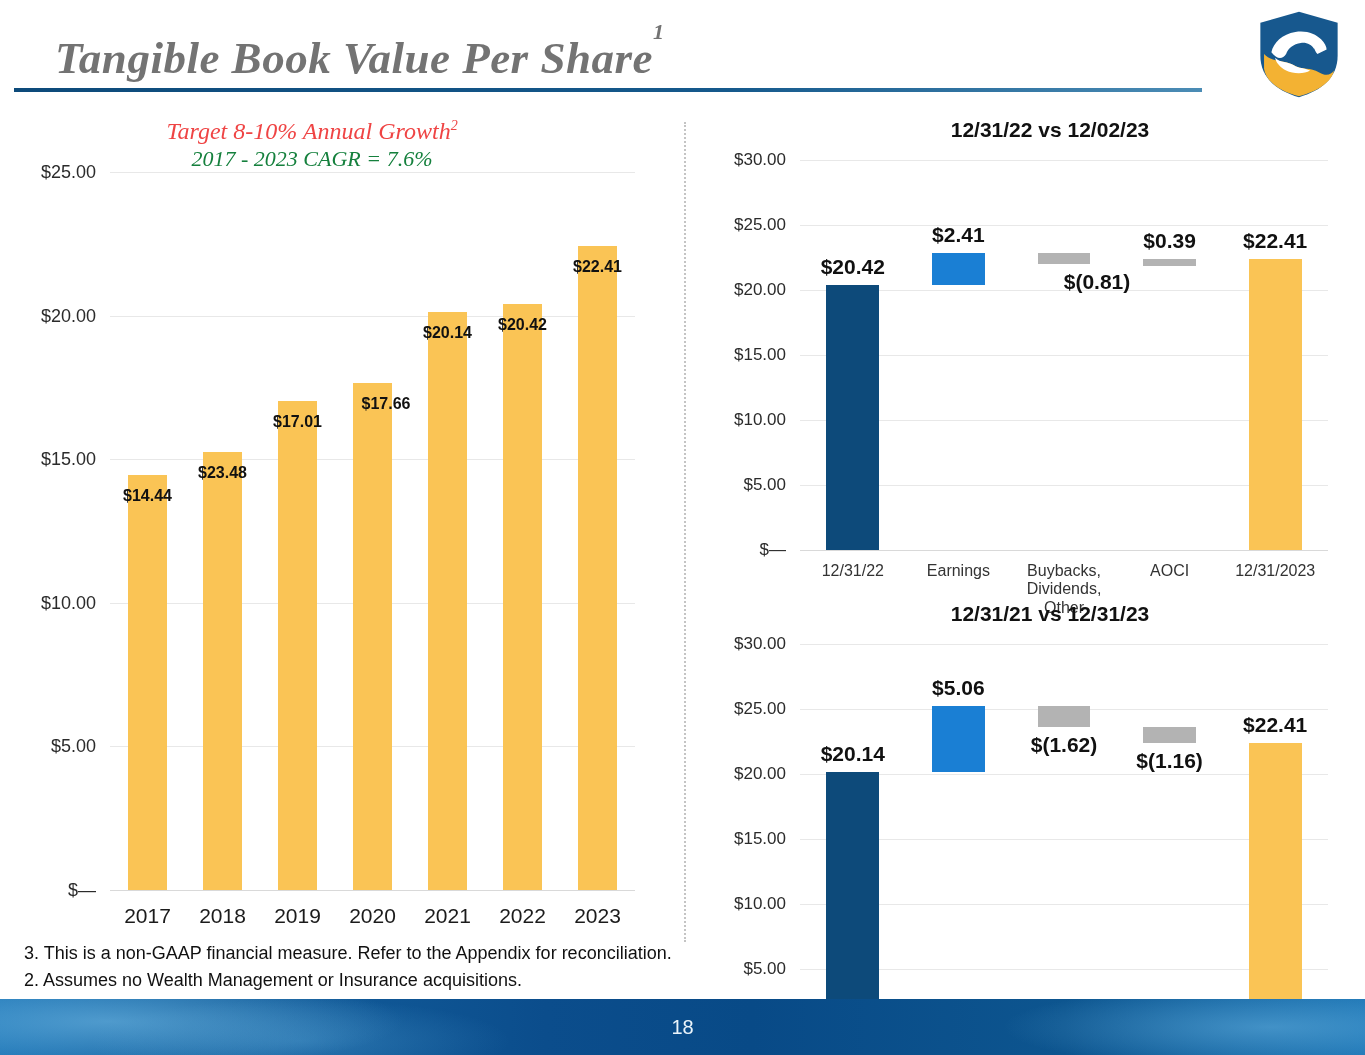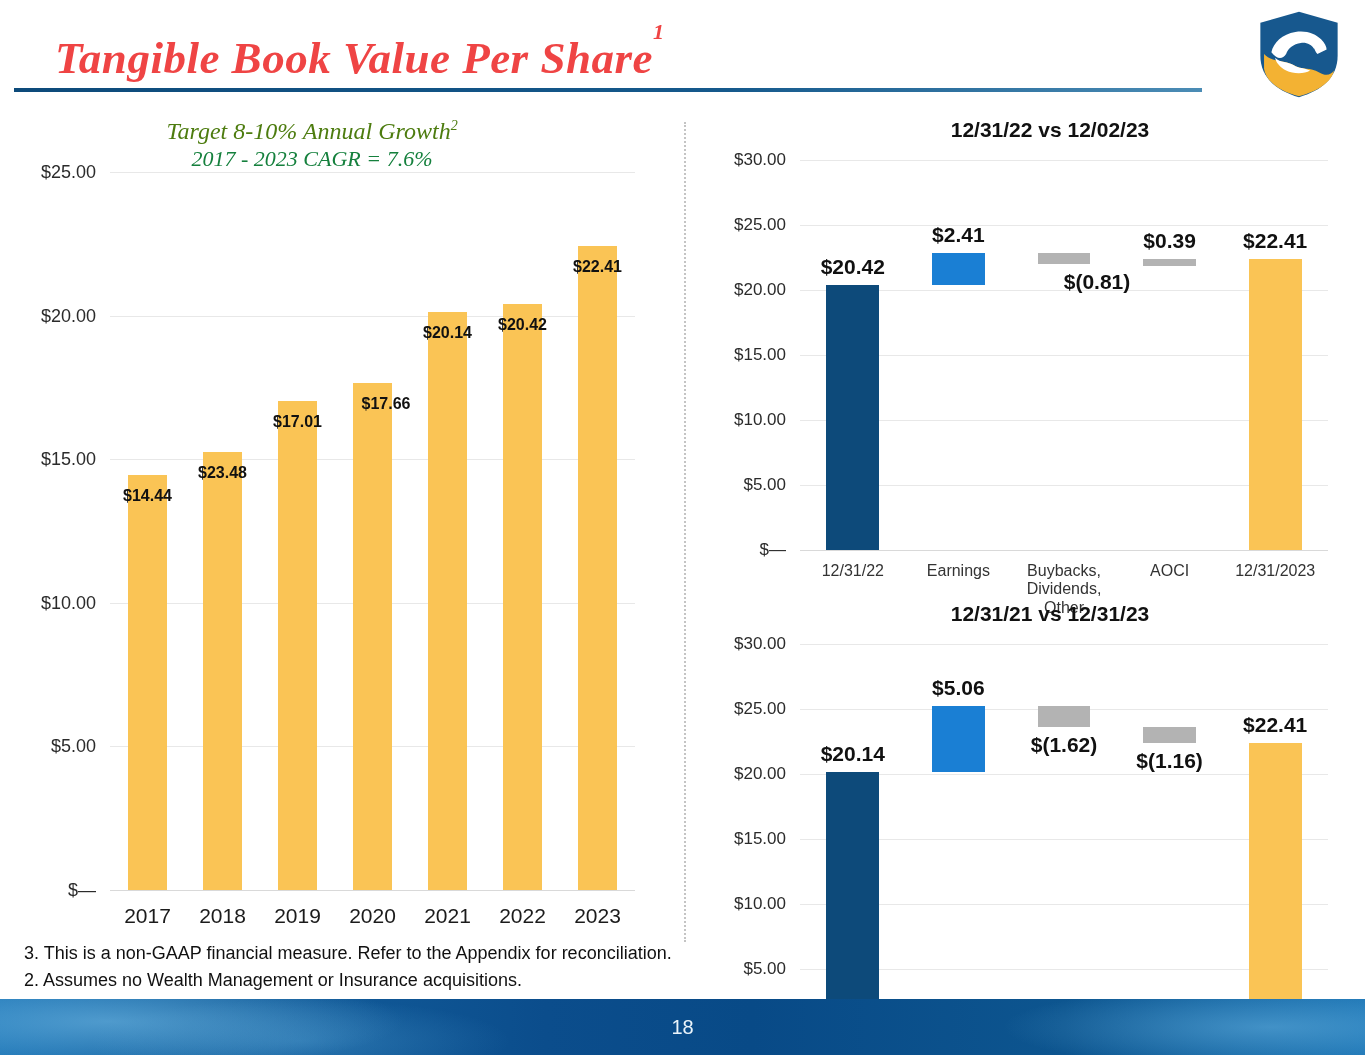--- a/index.html
+++ b/index.html
@@ -9,21 +9,21 @@
     font-family:"Liberation Sans", sans-serif;
     overflow:hidden;position:relative;
   }
   .slide{position:absolute;inset:0;}
 
   
   .title{
     position:absolute;left:55px;top:32px;
     font-family:"Liberation Serif", serif;
     font-style:italic;font-weight:bold;
-    font-size:45px;color:#ef4444;
+    font-size:45px;color:#737373;
     letter-spacing:.5px;white-space:nowrap;
   }
   .title sup{font-size:22px;top:-18px;position:relative;}
   .header-rule{
     position:absolute;left:14px;top:88px;width:1188px;height:4px;
     background:linear-gradient(90deg,#0d4a7a 0%,#15598c 60%,#4b8cb5 100%);
   }
   .logo{position:absolute;left:1253px;top:8px;width:92px;height:92px;}
 
   
@@ -49,21 +49,21 @@
   .xlabel{
     position:absolute;transform:translateX(-50%);
     font-size:16px;color:#333;text-align:center;line-height:1.15;
   }
 
   
   #leftchart{left:0;top:110px;width:684px;height:830px;}
   #left-sub1{
     position:absolute;left:0;right:60px;top:8px;text-align:center;
     font-family:"Liberation Serif", serif;font-style:italic;
-    font-size:24px;color:#4d7c0f;
+    font-size:24px;color:#ef4444;
   }
   #left-sub1 sup{font-size:14px;}
   #left-sub2{
     position:absolute;left:0;right:60px;top:36px;text-align:center;
     font-family:"Liberation Serif", serif;font-style:italic;
     font-size:22px;color:#15803d;
   }
   #leftplot{left:110px;top:62px;width:525px;height:718px;}
   #leftchart .ytick{font-size:18px;}
   #leftchart .blabel{font-size:16px;}

